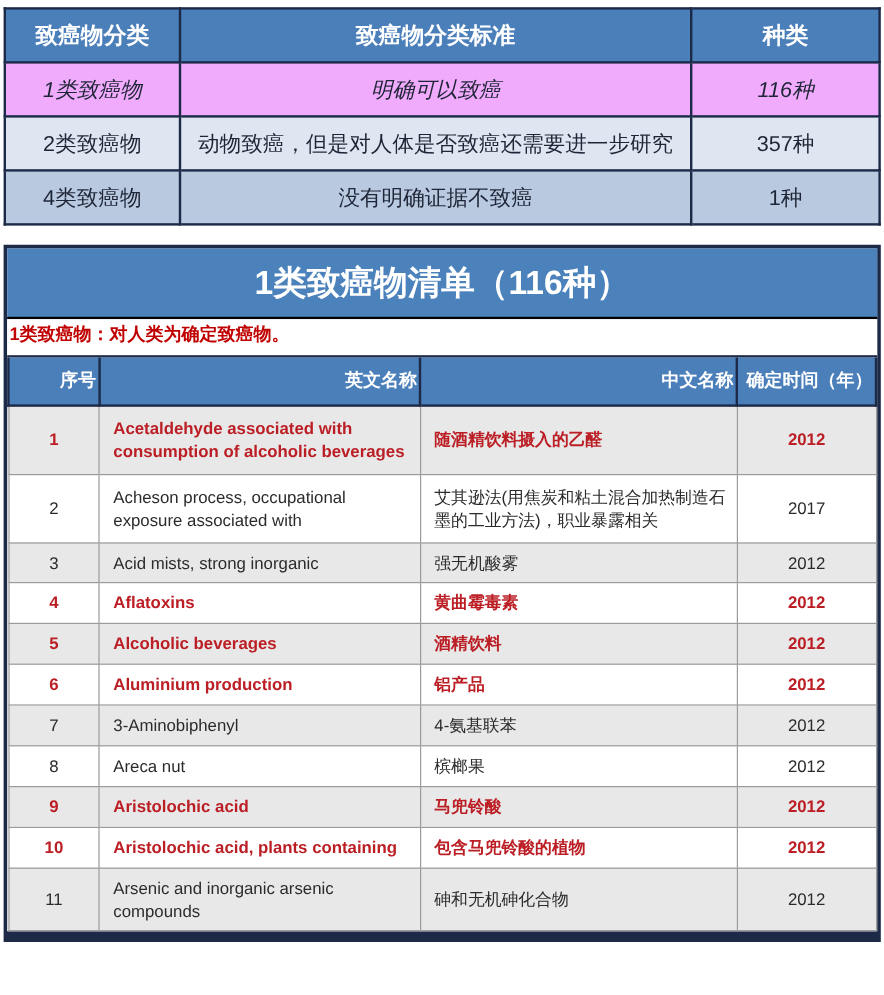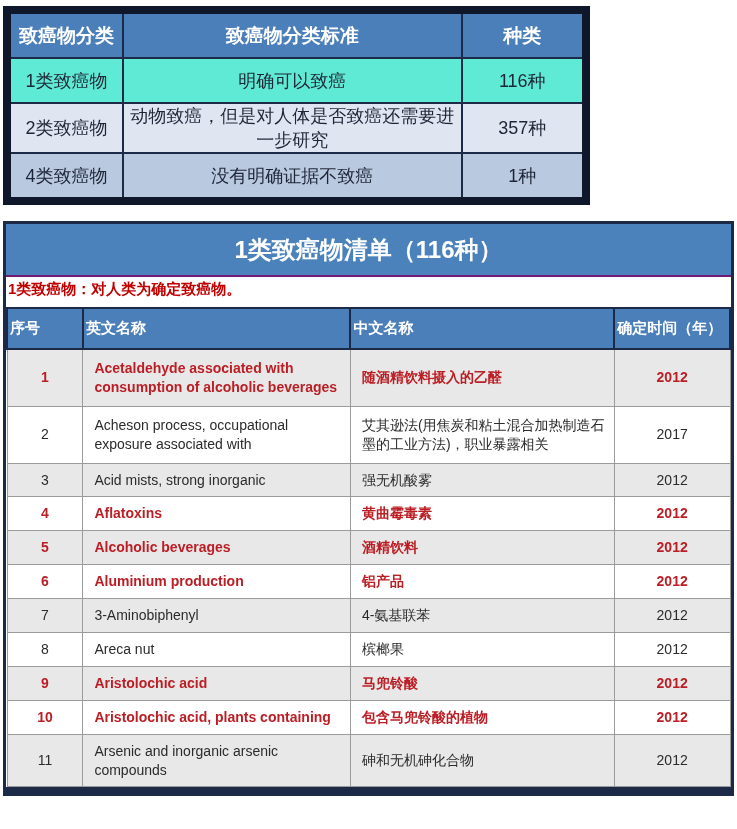--- a/index.html
+++ b/index.html
@@ -4,57 +4,57 @@
 <style>
   html,body{margin:0;padding:0;}
   body{
     width:737px;height:829px;overflow:hidden;background:#ffffff;
     font-family:"Liberation Sans","DejaVu Sans",sans-serif;
     -webkit-font-smoothing:antialiased;
   }
   
   .class-table{
     border-collapse:collapse;table-layout:fixed;
-    width:587px;margin:6px 3px 0 3px;
-    border:8px solid #0f172a;
+    width:731px;margin:6px 3px 0 3px;
+    border:1px solid #0f172a;
   }
   .class-table th{
     background:#4b7fba;color:#ffffff;font-weight:bold;font-size:19px;
     height:41px;text-align:center;border:2px solid #1c2a48;
   }
   .class-table td{
     height:43px;text-align:center;font-size:18px;color:#1e2536;
     border:2px solid #1c2a48;padding:0 6px;
   }
-  .class-table tbody tr:nth-child(1){background:#5eead4;}
+  .class-table tbody tr:nth-child(1){background:#f0abfc;font-style:italic;}
   .class-table tbody tr:nth-child(2){background:#dfe5f1;margin-top:24px;}
   .class-table tbody tr:nth-child(3){background:#b9c9e0;}
   .class-table tbody tr:nth-child(4){background:#d946ef;}
 
   
   .list-box{
     margin:16px 3px 0 3px;
     border:3px solid #1c2a48;
     border-bottom-width:9px;
     background:#ffffff;
   }
   .list-title{
-    background:#4b82bb;color:#ffffff;font-weight:bold;font-size:24px;
+    background:#4b82bb;color:#ffffff;font-weight:bold;font-size:28px;
     text-align:center;padding:10px 0 9px 0;
-    border-bottom:2px solid #701a75;
+    border-bottom:2px solid #000000;
   }
   .list-note{
     background:#ffffff;color:#c00000;font-weight:bold;font-size:15px;
     text-align:left;padding:3px 4px 8px 2px;
     border-bottom:2px solid #1c2a48;
   }
   .list-table{border-collapse:collapse;table-layout:fixed;width:100%;}
   .list-table th{
     background:#4b7fba;color:#ffffff;font-weight:bold;font-size:15px;
-    padding:10px 2px;text-align:left;
+    padding:10px 2px;text-align:right;
     border:2px solid #1c2a48;border-top:none;
   }
   .list-table td{
     border:1px solid #9b9b9b;font-size:14px;color:#2b2b2b;
     padding:7px 4px 7px 11px;line-height:1.35;text-align:left;
     word-wrap:break-word;
   }
   .list-table td.c-no,.list-table td.c-year{text-align:center;padding:7px 2px;}
   .list-table tbody tr:nth-child(odd){background:#e8e8e8;}
   .list-table tbody tr:nth-child(even){background:#ffffff;}

